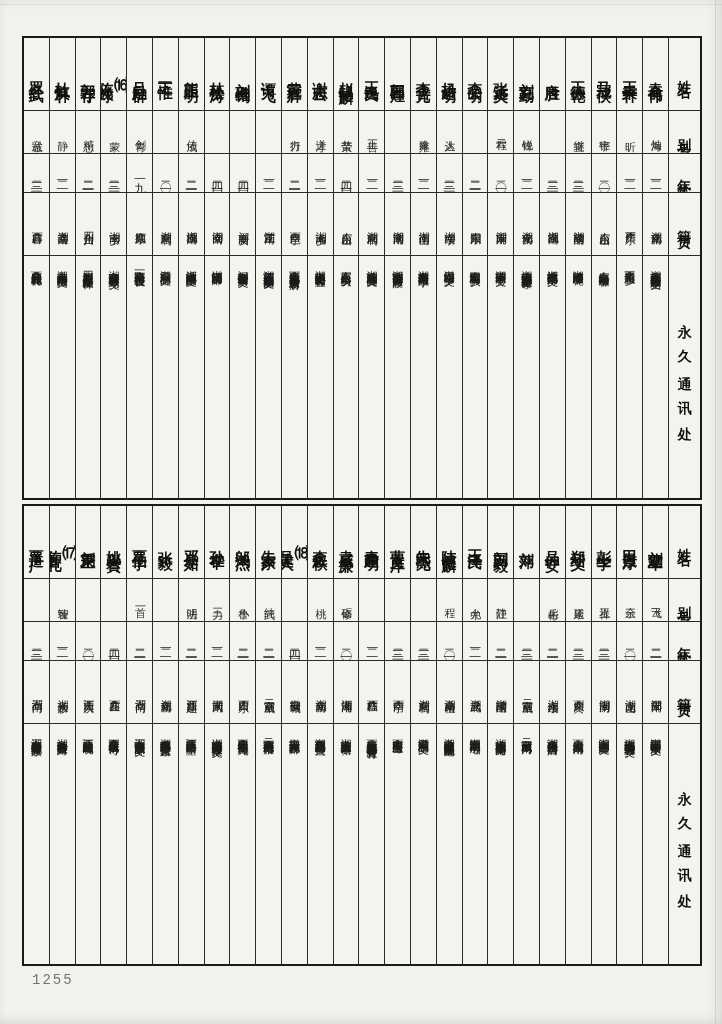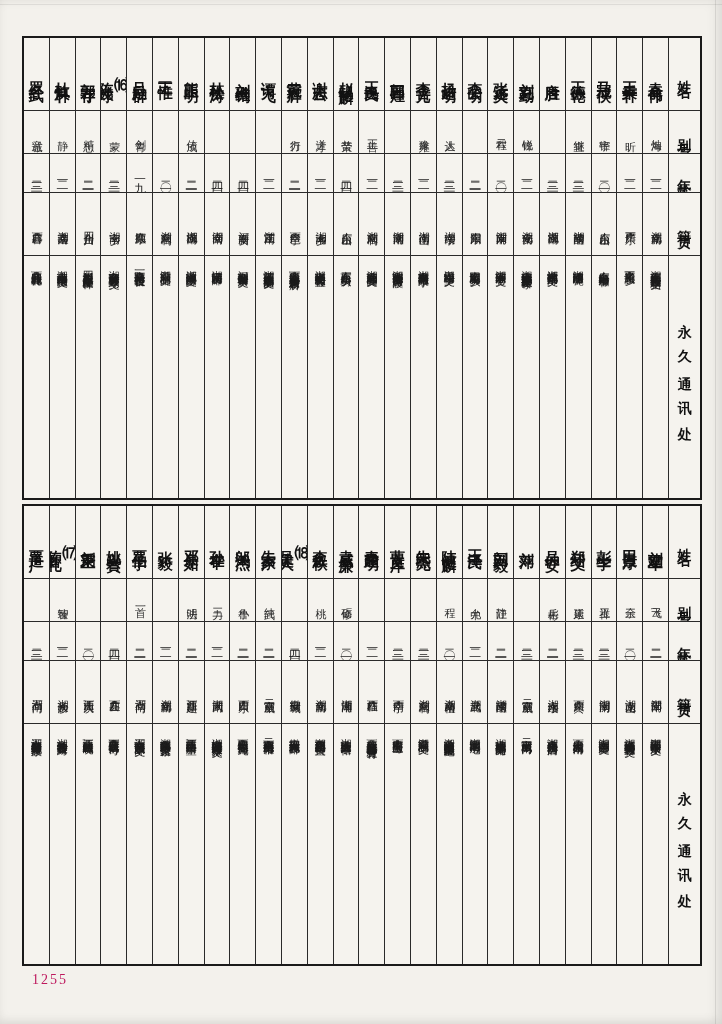--- a/index.html
+++ b/index.html
@@ -61,22 +61,22 @@
   .c-addr .vtxt{font-size:11px;letter-spacing:0.5px;line-height:1.1;}
   .note{font-size:7px;letter-spacing:0;color:#333;}
   .hdr .vtxt{
     font-family:"Liberation Sans","DejaVu Sans",sans-serif;
     font-weight:bold;font-size:14px;color:#111;letter-spacing:5px;
   }
   .hdr.c-addr{align-items:center;padding-top:0;}
   .hdr.c-addr .vtxt{letter-spacing:26px;font-size:14px;}
   .page-number{
     position:absolute;left:32px;top:972px;
-    font-size:14px;letter-spacing:2px;color:#be185d;
-    font-family:Liberation Serif, serif;
+    font-size:14px;letter-spacing:2px;color:#737373;
+    font-family:Liberation Mono, monospace;
   }
   
   .edge-right{position:absolute;top:0;right:6px;width:1px;height:100%;background:rgba(60,60,60,.12);}
   .edge-top{position:absolute;top:4px;left:0;width:100%;height:1px;background:rgba(60,60,60,.10);}
 </style>
 </head>
 <body>
 
 <div class="page">
   <div class="edge-top"></div>

